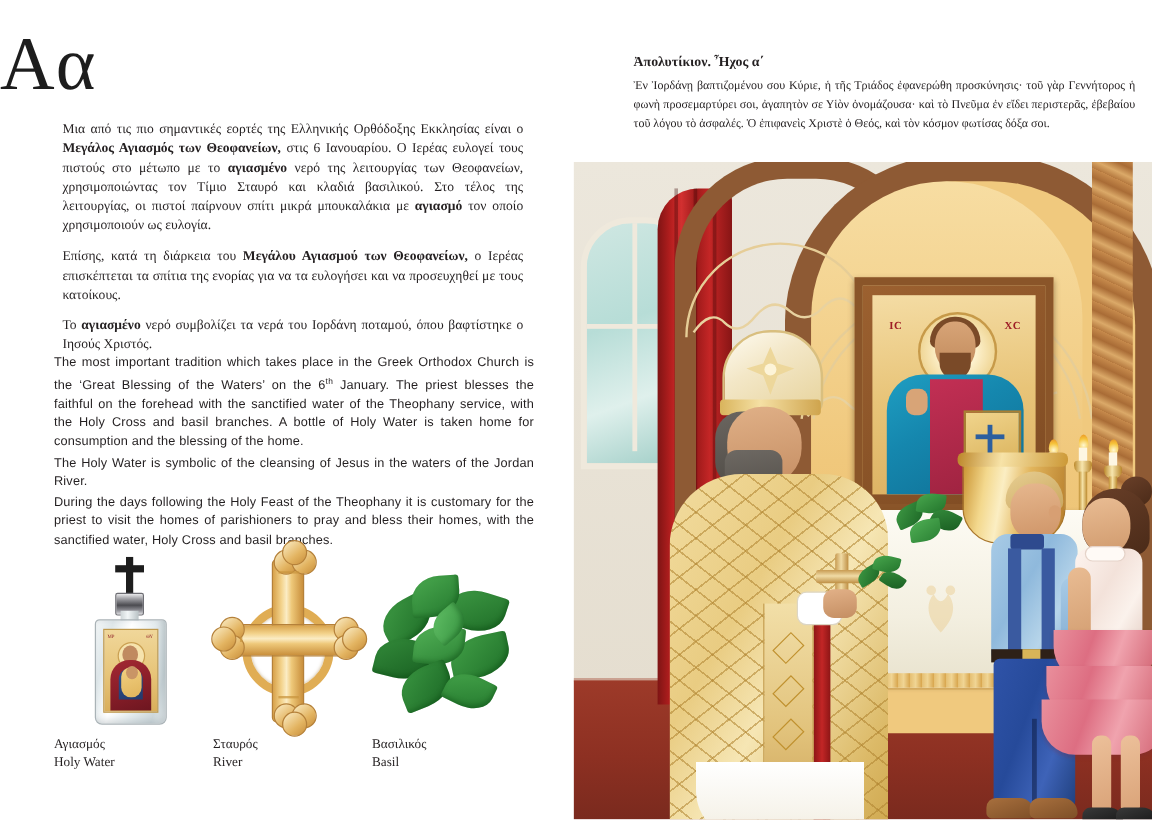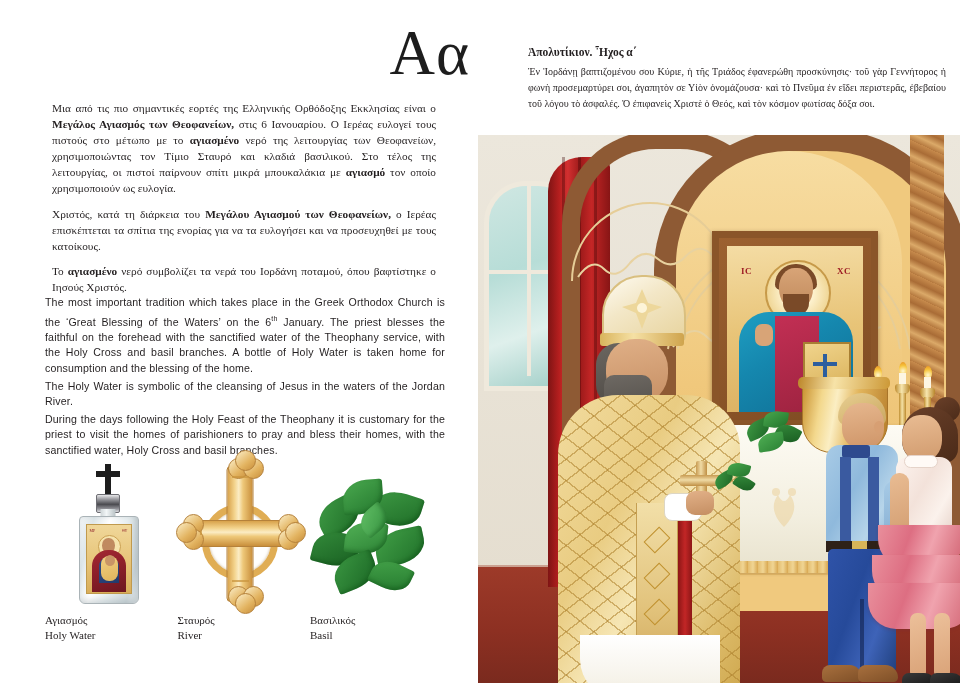--- a/index.html
+++ b/index.html
@@ -10,21 +10,21 @@
     overflow:hidden;
     position:relative;
   }
   .page{position:absolute;inset:0;}
 
   
   .left-page{position:absolute;left:0;top:0;width:470px;height:683px;}
 
   .letter-title{
     position:absolute;left:0;top:22px;width:470px;
-    text-align:right;
+    text-align:left;
     font-family:"Liberation Serif",serif;
     font-size:63px;line-height:1;
     color:#1d1d1d;font-weight:400;
     letter-spacing:1px;
   }
 
   .gr-body{
     position:absolute;left:52px;top:100px;width:384px;
     font-family:"Liberation Serif",serif;
     font-size:11.3px;line-height:16.1px;
@@ -324,21 +324,21 @@
 </style>
 </head>
 <body>
 
 <div class="page left-page">
 
   <div class="letter-title">Αα</div>
 
   <div class="gr-body" id="gr-body">
       <p><span>Μια από τις πιο σημαντικές εορτές της Ελληνικής Ορθόδοξης Εκκλησίας είναι ο </span><b>Μεγάλος Αγιασμός των Θεοφανείων,</b><span> στις 6 Ιανουαρίου. Ο Ιερέας ευλογεί τους πιστούς στο μέτωπο με το </span><b>αγιασμένο</b><span> νερό της λειτουργίας των Θεοφανείων, χρησιμοποιώντας τον Τίμιο Σταυρό και κλαδιά βασιλικού. Στο τέλος της λειτουργίας, οι πιστοί παίρνουν σπίτι μικρά μπουκαλάκια με </span><b>αγιασμό</b><span> τον οποίο χρησιμοποιούν ως ευλογία.</span></p>
-      <p><span>Χριστός, κατά τη διάρκεια του </span><b>Μεγάλου Αγιασμού των Θεοφανείων,</b><span> ο Ιερέας επισκέπτεται τα σπίτια της ενορίας για να τα ευλογήσει και να προσευχηθεί με τους κατοίκους.</span></p>
+      <p><span>Επίσης, κατά τη διάρκεια του </span><b>Μεγάλου Αγιασμού των Θεοφανείων,</b><span> ο Ιερέας επισκέπτεται τα σπίτια της ενορίας για να τα ευλογήσει και να προσευχηθεί με τους κατοίκους.</span></p>
       <p><span>Το </span><b>αγιασμένο</b><span> νερό συμβολίζει τα νερά του Ιορδάνη ποταμού, όπου βαφτίστηκε ο Ιησούς Χριστός.</span></p>
     </div>
 
   <div class="en-body" id="en-body">
       <p>The most important tradition which takes place in the Greek Orthodox Church is the ‘Great Blessing of the Waters’ on the 6<sup>th</sup> January. The priest blesses the faithful on the forehead with the sanctified water of the Theophany service, with the Holy Cross and basil branches. A bottle of Holy Water is taken home for consumption and the blessing of the home.</p>
       <p>The Holy Water is symbolic of the cleansing of Jesus in the waters of the Jordan River.</p>
       <p>During the days following the Holy Feast of the Theophany it is customary for the priest to visit the homes of parishioners to pray and bless their homes, with the sanctified water, Holy Cross and basil branches.</p>
     </div>
 
   <div class="objects">

